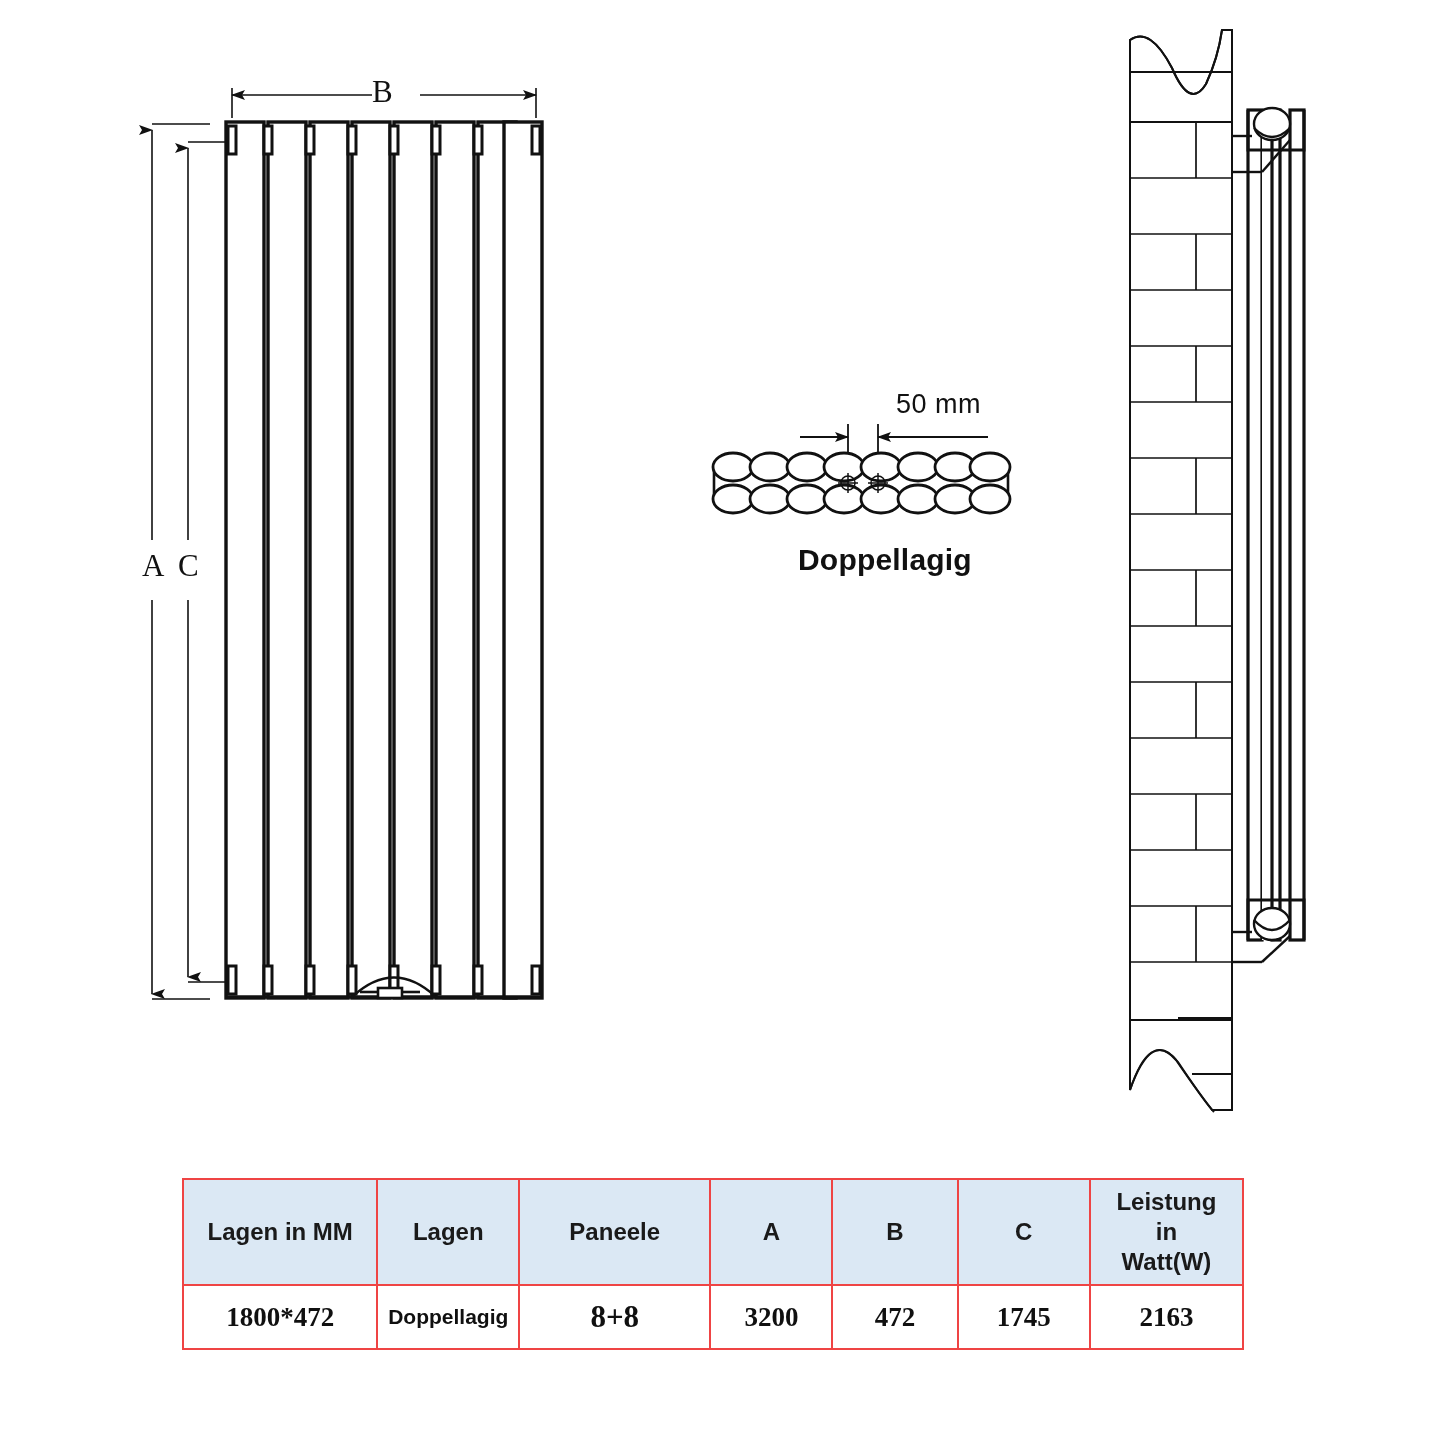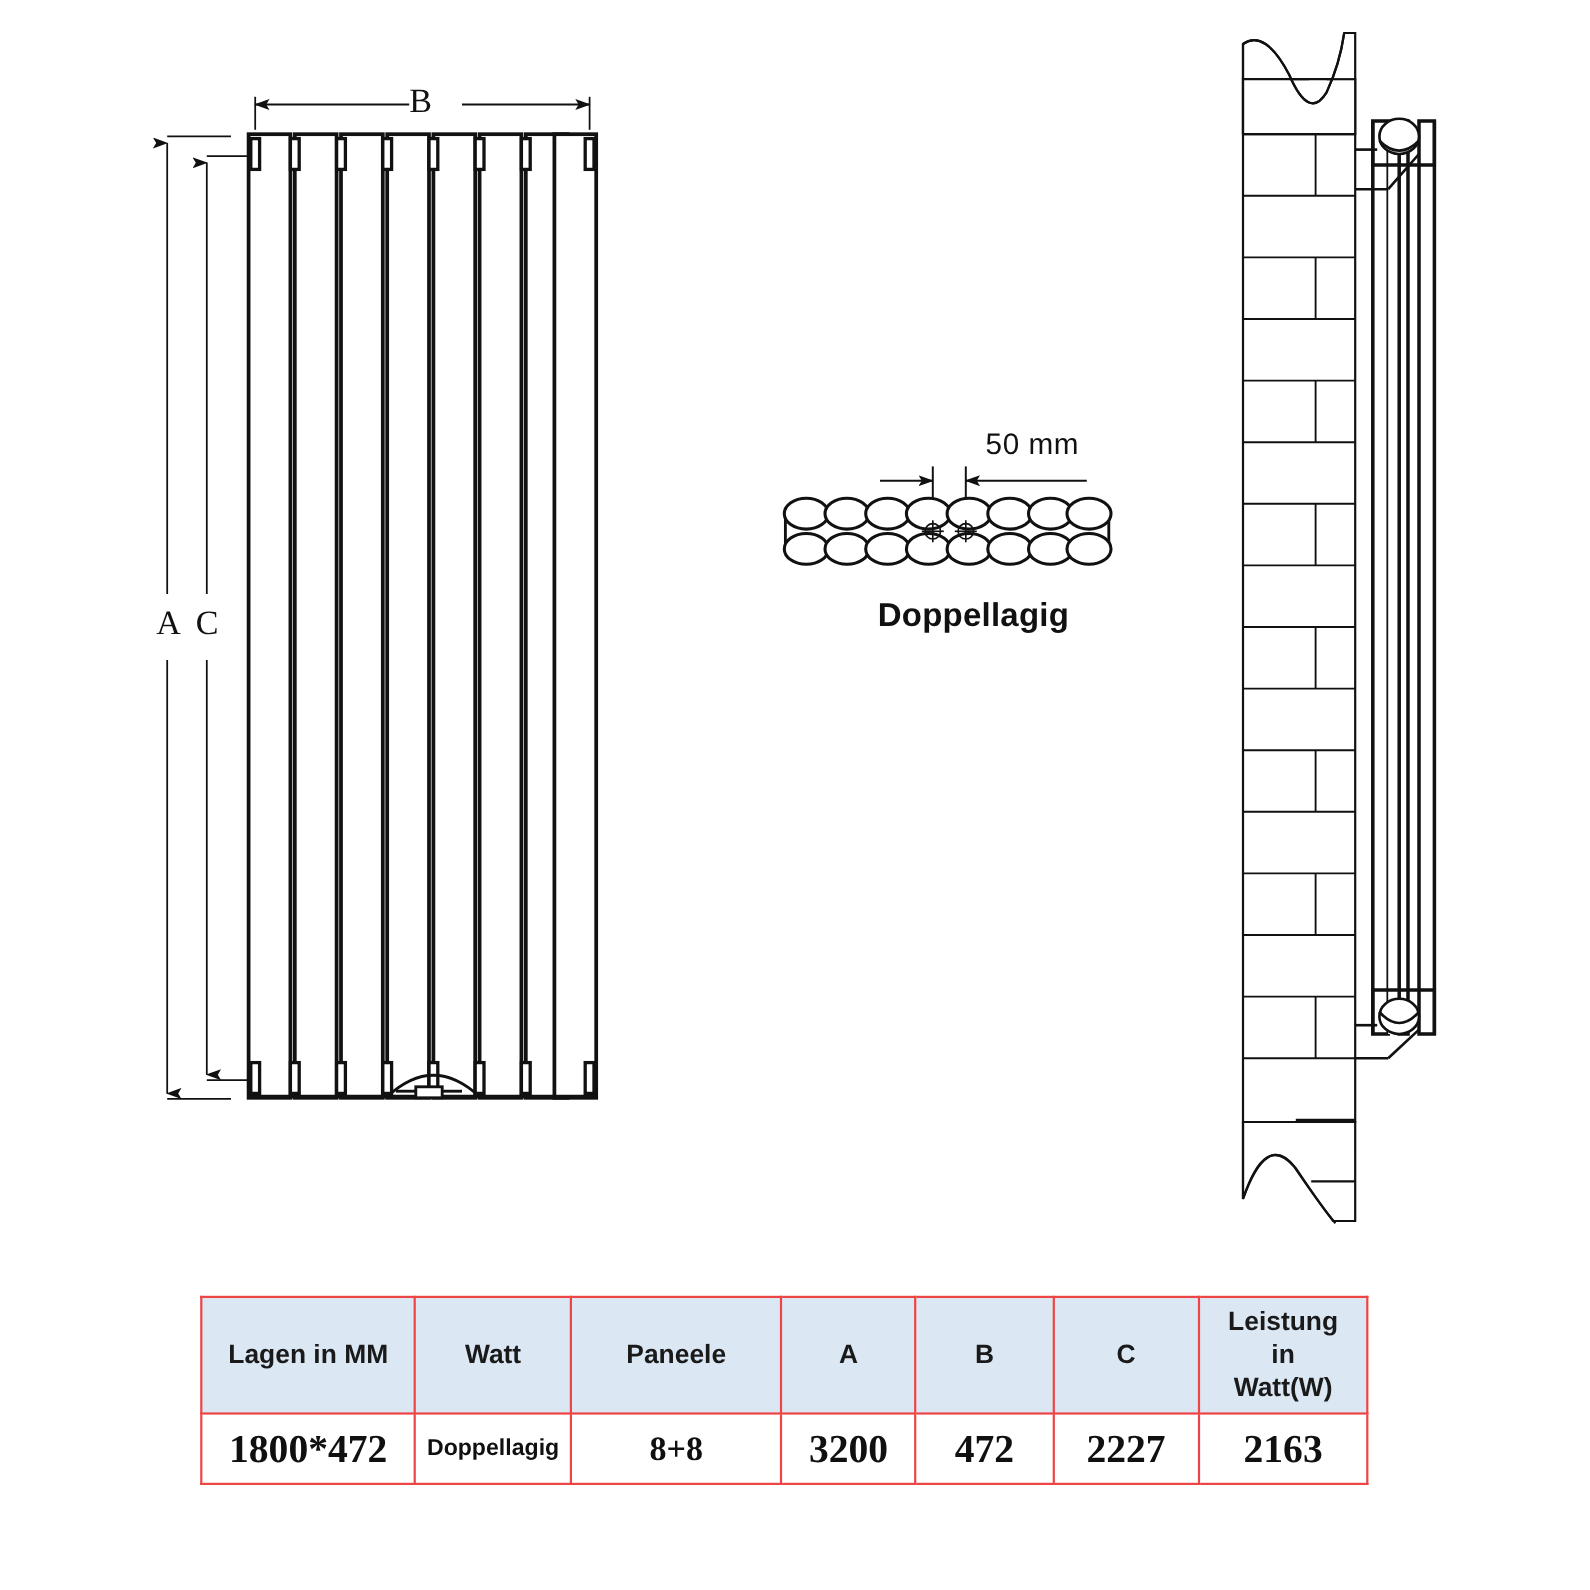--- a/index.html
+++ b/index.html
@@ -53,21 +53,21 @@
     font-weight: bold;
     font-size: 24px;
     color: #1a1a1a;
     line-height: 1.24;
   }
   table.spec td {
     background: #ffffff;
     height: 62px;
     font-family: "Liberation Serif", serif;
     font-weight: bold;
-    font-size: 36px;
+    font-size: 27px;
     color: #101010;
   }
   table.spec td.td-lagen {
     font-family: "Liberation Sans", sans-serif;
     font-size: 21px;
   }
   table.spec td.td-paneele {
     font-size: 31px;
     margin-top: 12px;
   }
@@ -341,37 +341,37 @@
           <col class="c1">
           <col class="c2">
           <col class="c3">
         <col class="c4">
           <col class="c5">
           <col class="c6">
       </colgroup>
       <thead>
         <tr>
           <th>Lagen in MM</th>
-          <th>Watt</th>
+          <th>Lagen</th>
           <th>Paneele</th>
           <th>A</th>
           <th>B</th>
           <th>C</th>
           <th style="white-space:pre-line">Leistung
 in
 Watt(W)</th>
         </tr>
       </thead>
       <tbody>
         <tr>
           <td>1800*472</td>
           <td class="td-lagen">Doppellagig</td>
           <td class="td-paneele">8+8</td>
           <td>3200</td>
           <td>472</td>
-          <td>2227</td>
+          <td>1745</td>
           <td>2163</td>
         </tr>
       </tbody>
     </table>
   </div>
 
 </div>
 
 </body></html>

